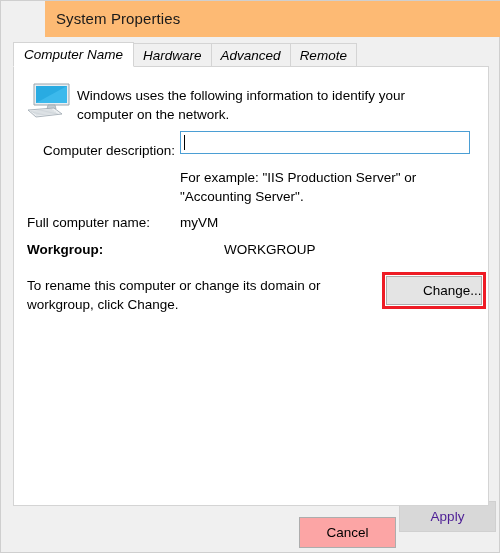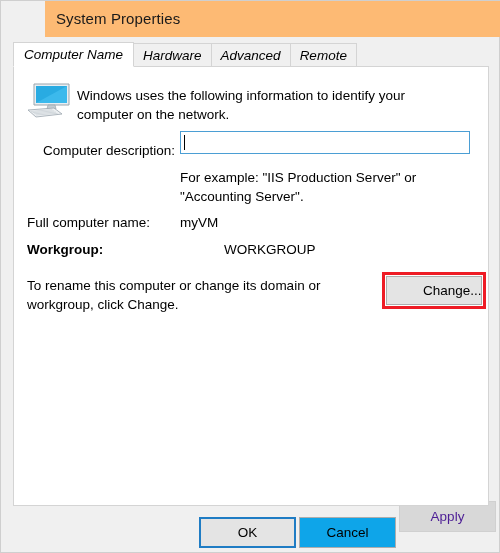--- a/index.html
+++ b/index.html
@@ -221,21 +221,21 @@
   .ok-btn {
     left: 198px;
     top: 516px;
     border: 2px solid #1f7cc4;
     background: #e4e4e4;
     line-height: 27px;
   }
   .cancel-btn {
     left: 298px;
     top: 516px;
-    background: #0ea5e9;
+    background: #fca5a5;
     border: 1px solid #adadad;
     text-align: center;
   }
   .apply-btn {
     left: 398px;
     top: 500px;
     background: #d8d8d8;
     border: 1px solid #d0d0d0;
     color: #4c1d95;
   }
@@ -291,17 +291,16 @@
 
     <div class="row-label workgroup-label">Workgroup:</div>
     <div class="row-value workgroup-value">WORKGROUP</div>
 
     <div class="rename-text">To rename this computer or change its domain or workgroup, click Change.</div>
 
     <div class="highlight-box"></div>
     <button class="btn change-btn">Change...</button>
   </div>
 
-  <button class="btn footer-btn ok-btn">OK</button>
   <button class="btn footer-btn cancel-btn">Cancel</button>
   <button class="btn footer-btn apply-btn">Apply</button>
 
 </div>
 
 </body></html>

